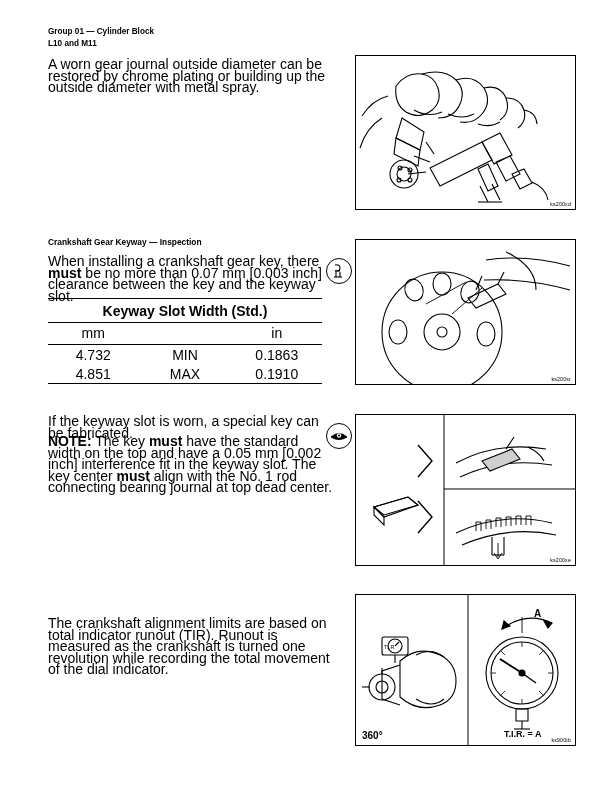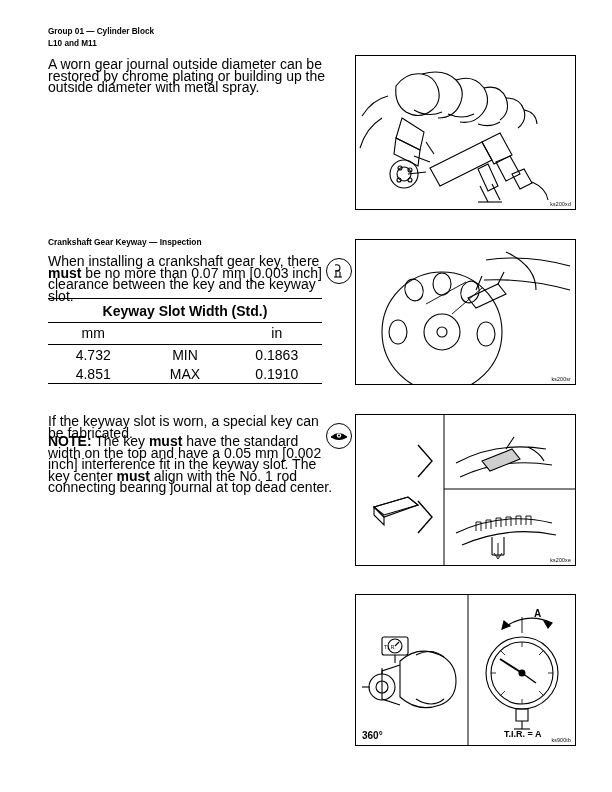--- a/index.html
+++ b/index.html
@@ -165,20 +165,21 @@
     </table>
   </div>
 
   <div class="block body-text" style="left:48px; top:416px; width:286px;">If the keyway slot is worn, a special key can be fabricated.</div>
 
   <div class="block body-text" style="left:48px; top:436px; width:286px;">
     <b>NOTE:</b><span> The key </span><b>must</b><span> have the standard width on the top and have a 0.05 mm [0.002 inch] interference fit in the keyway slot. The key center </span><b>must</b><span> align with the No. 1 rod connecting bearing journal at top dead center.</span>
   </div>
 
 
+  <div class="block body-text" style="left:48px; top:618px; width:286px;">The crankshaft alignment limits are based on total indicator runout (TIR). Runout is measured as the crankshaft is turned one revolution while recording the total movement of the dial indicator.</div>
 
   <div class="symbol" style="left:326px; top:258px;">
     <svg width="24" height="24" viewBox="0 0 24 24">
       <path d="M8 6 q5 -1 5 3 q0 3 -4 3 h-1" stroke="#000" stroke-width="1.1" fill="none"></path>
       <path d="M8 12 h5" stroke="#000" stroke-width="1.1" fill="none"></path>
       <path d="M9 13 v5" stroke="#000" stroke-width="1.1" fill="none"></path>
       <path d="M13 13 v5" stroke="#000" stroke-width="1.1" fill="none"></path>
       <path d="M7 18 h8" stroke="#000" stroke-width="1.1" fill="none"></path>
     </svg>
   </div>

